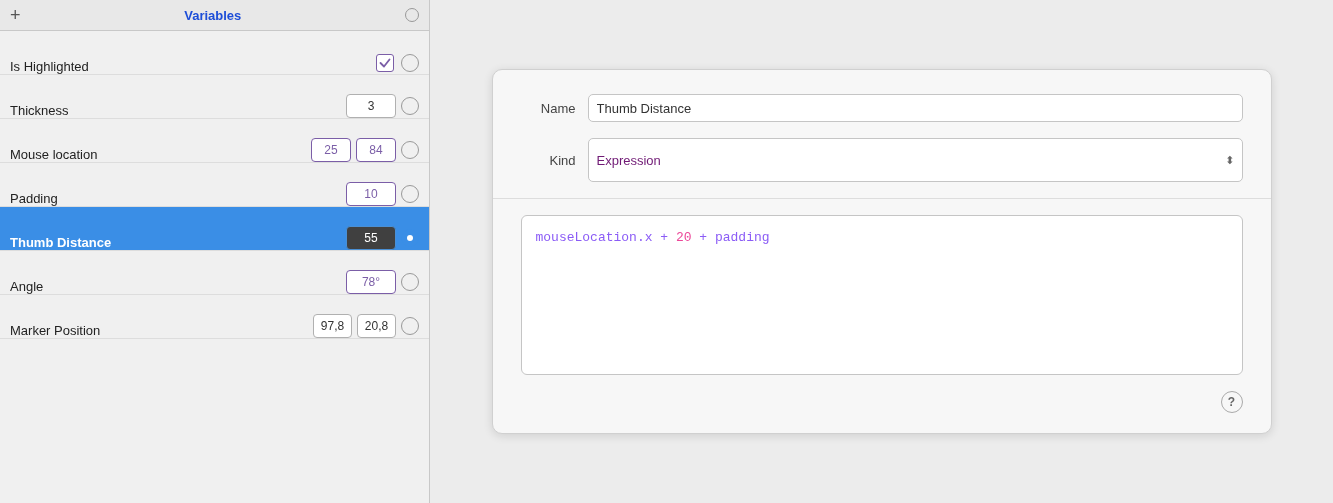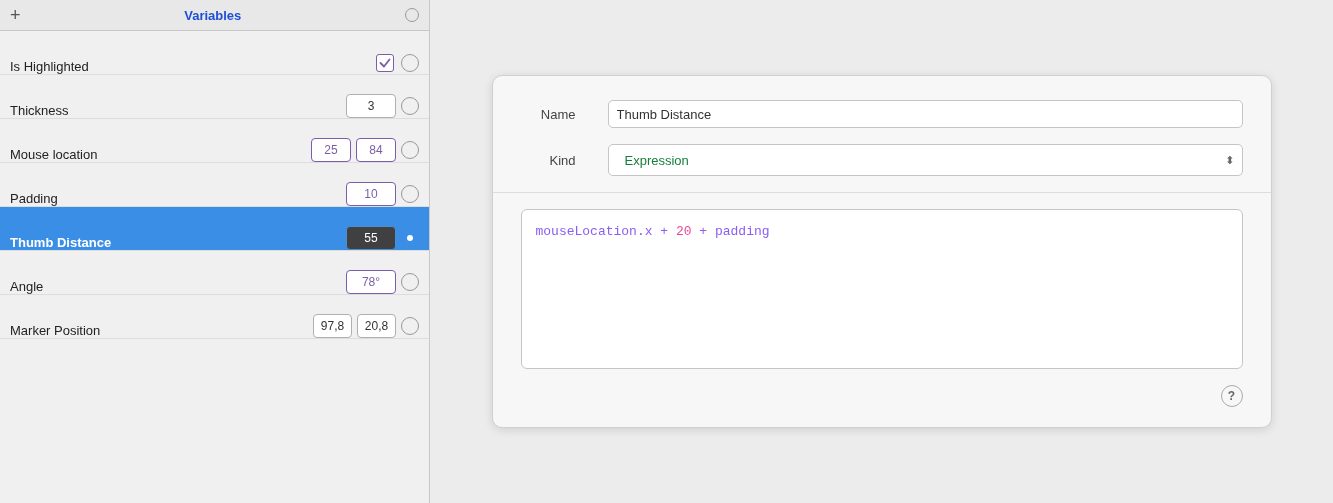--- a/index.html
+++ b/index.html
@@ -181,21 +181,21 @@
       width: 780px;
       padding: 24px 28px 20px 28px;
       display: flex;
       flex-direction: column;
       gap: 16px;
     }
 
     .field-row {
       display: flex;
       align-items: center;
-      gap: 32px;
+      gap: 12px;
     }
 
     .field-label {
       font-size: 13px;
       font-weight: 500;
       color: #444;
       width: 55px;
       text-align: right;
       flex-shrink: 0;
     }
@@ -212,27 +212,27 @@
       outline: none;
     }
 
     .field-select-wrap {
       flex: 1;
       position: relative;
     }
 
     .field-select {
       width: 100%;
-      height: 32px;
+      height: 44px;
       border: 1px solid #c5c5c5;
       border-radius: 5px;
       background: #fff;
       font-size: 13px;
-      color: #15803d;
-      padding: 0 28px 0 16px;
+      color: #701a75;
+      padding: 0 28px 0 8px;
       appearance: none;
       -webkit-appearance: none;
       outline: none;
       cursor: pointer;
     }
 
     .select-arrow {
       position: absolute;
       right: 8px;
       top: 50%;

